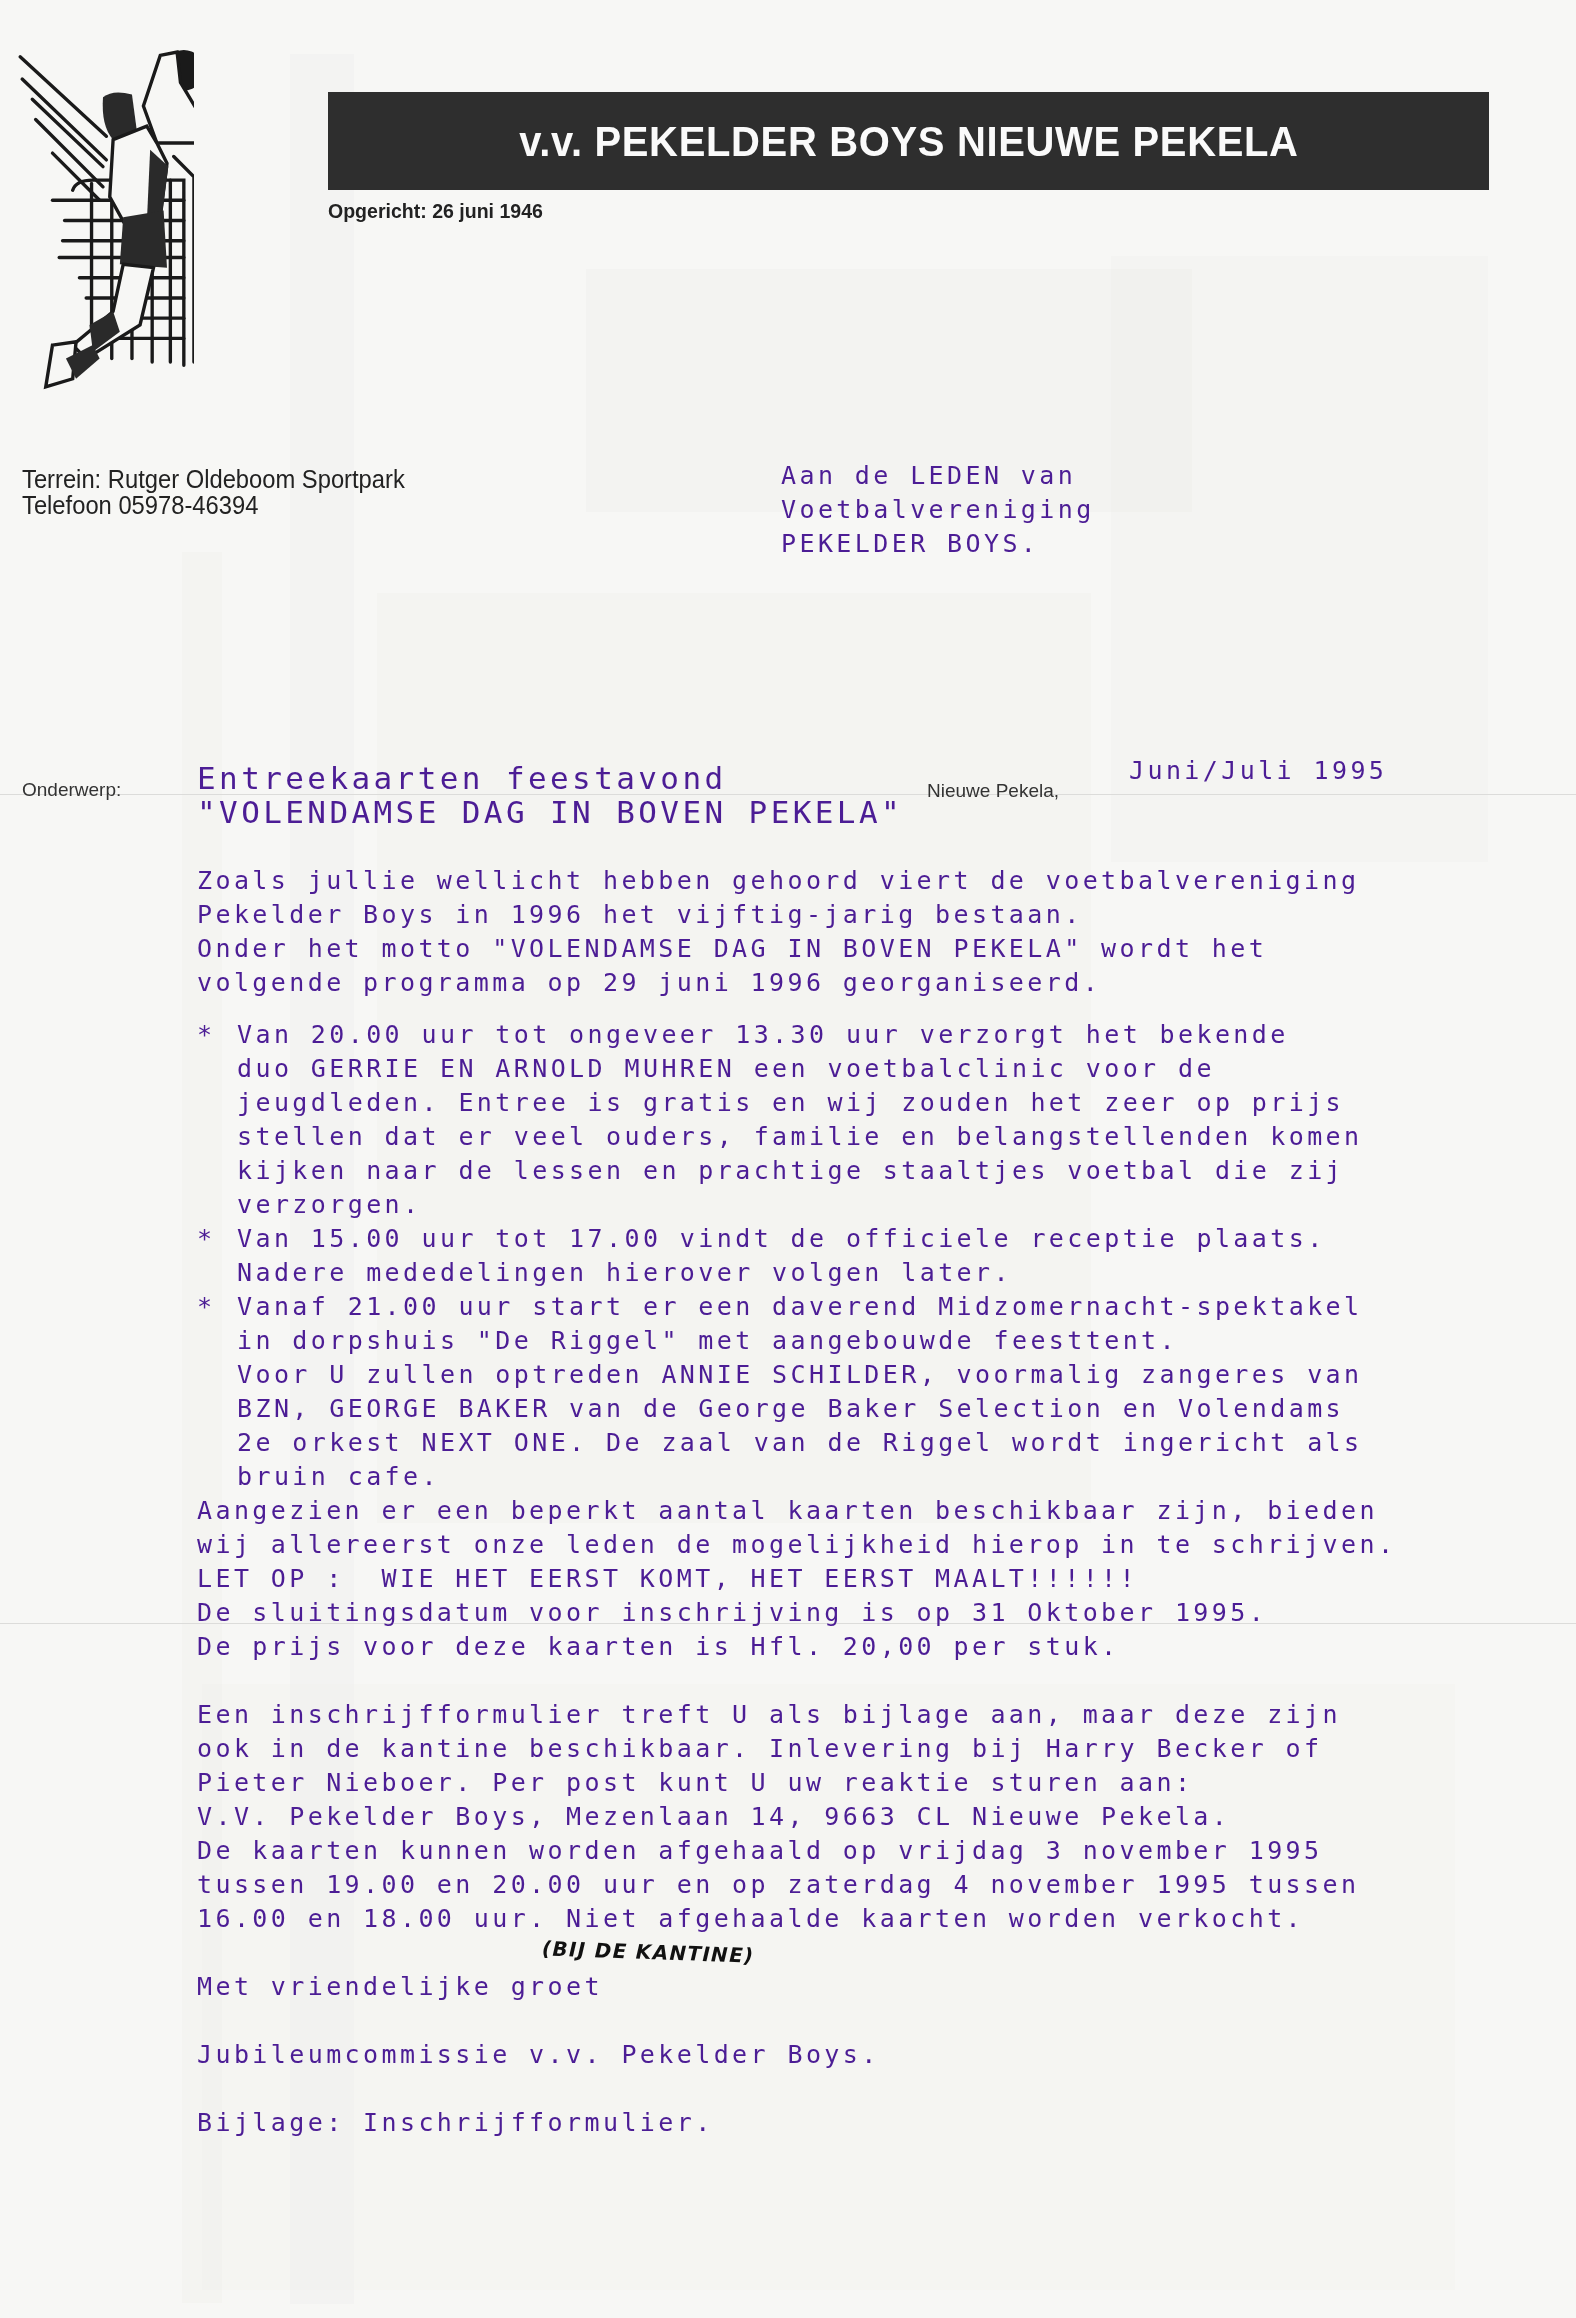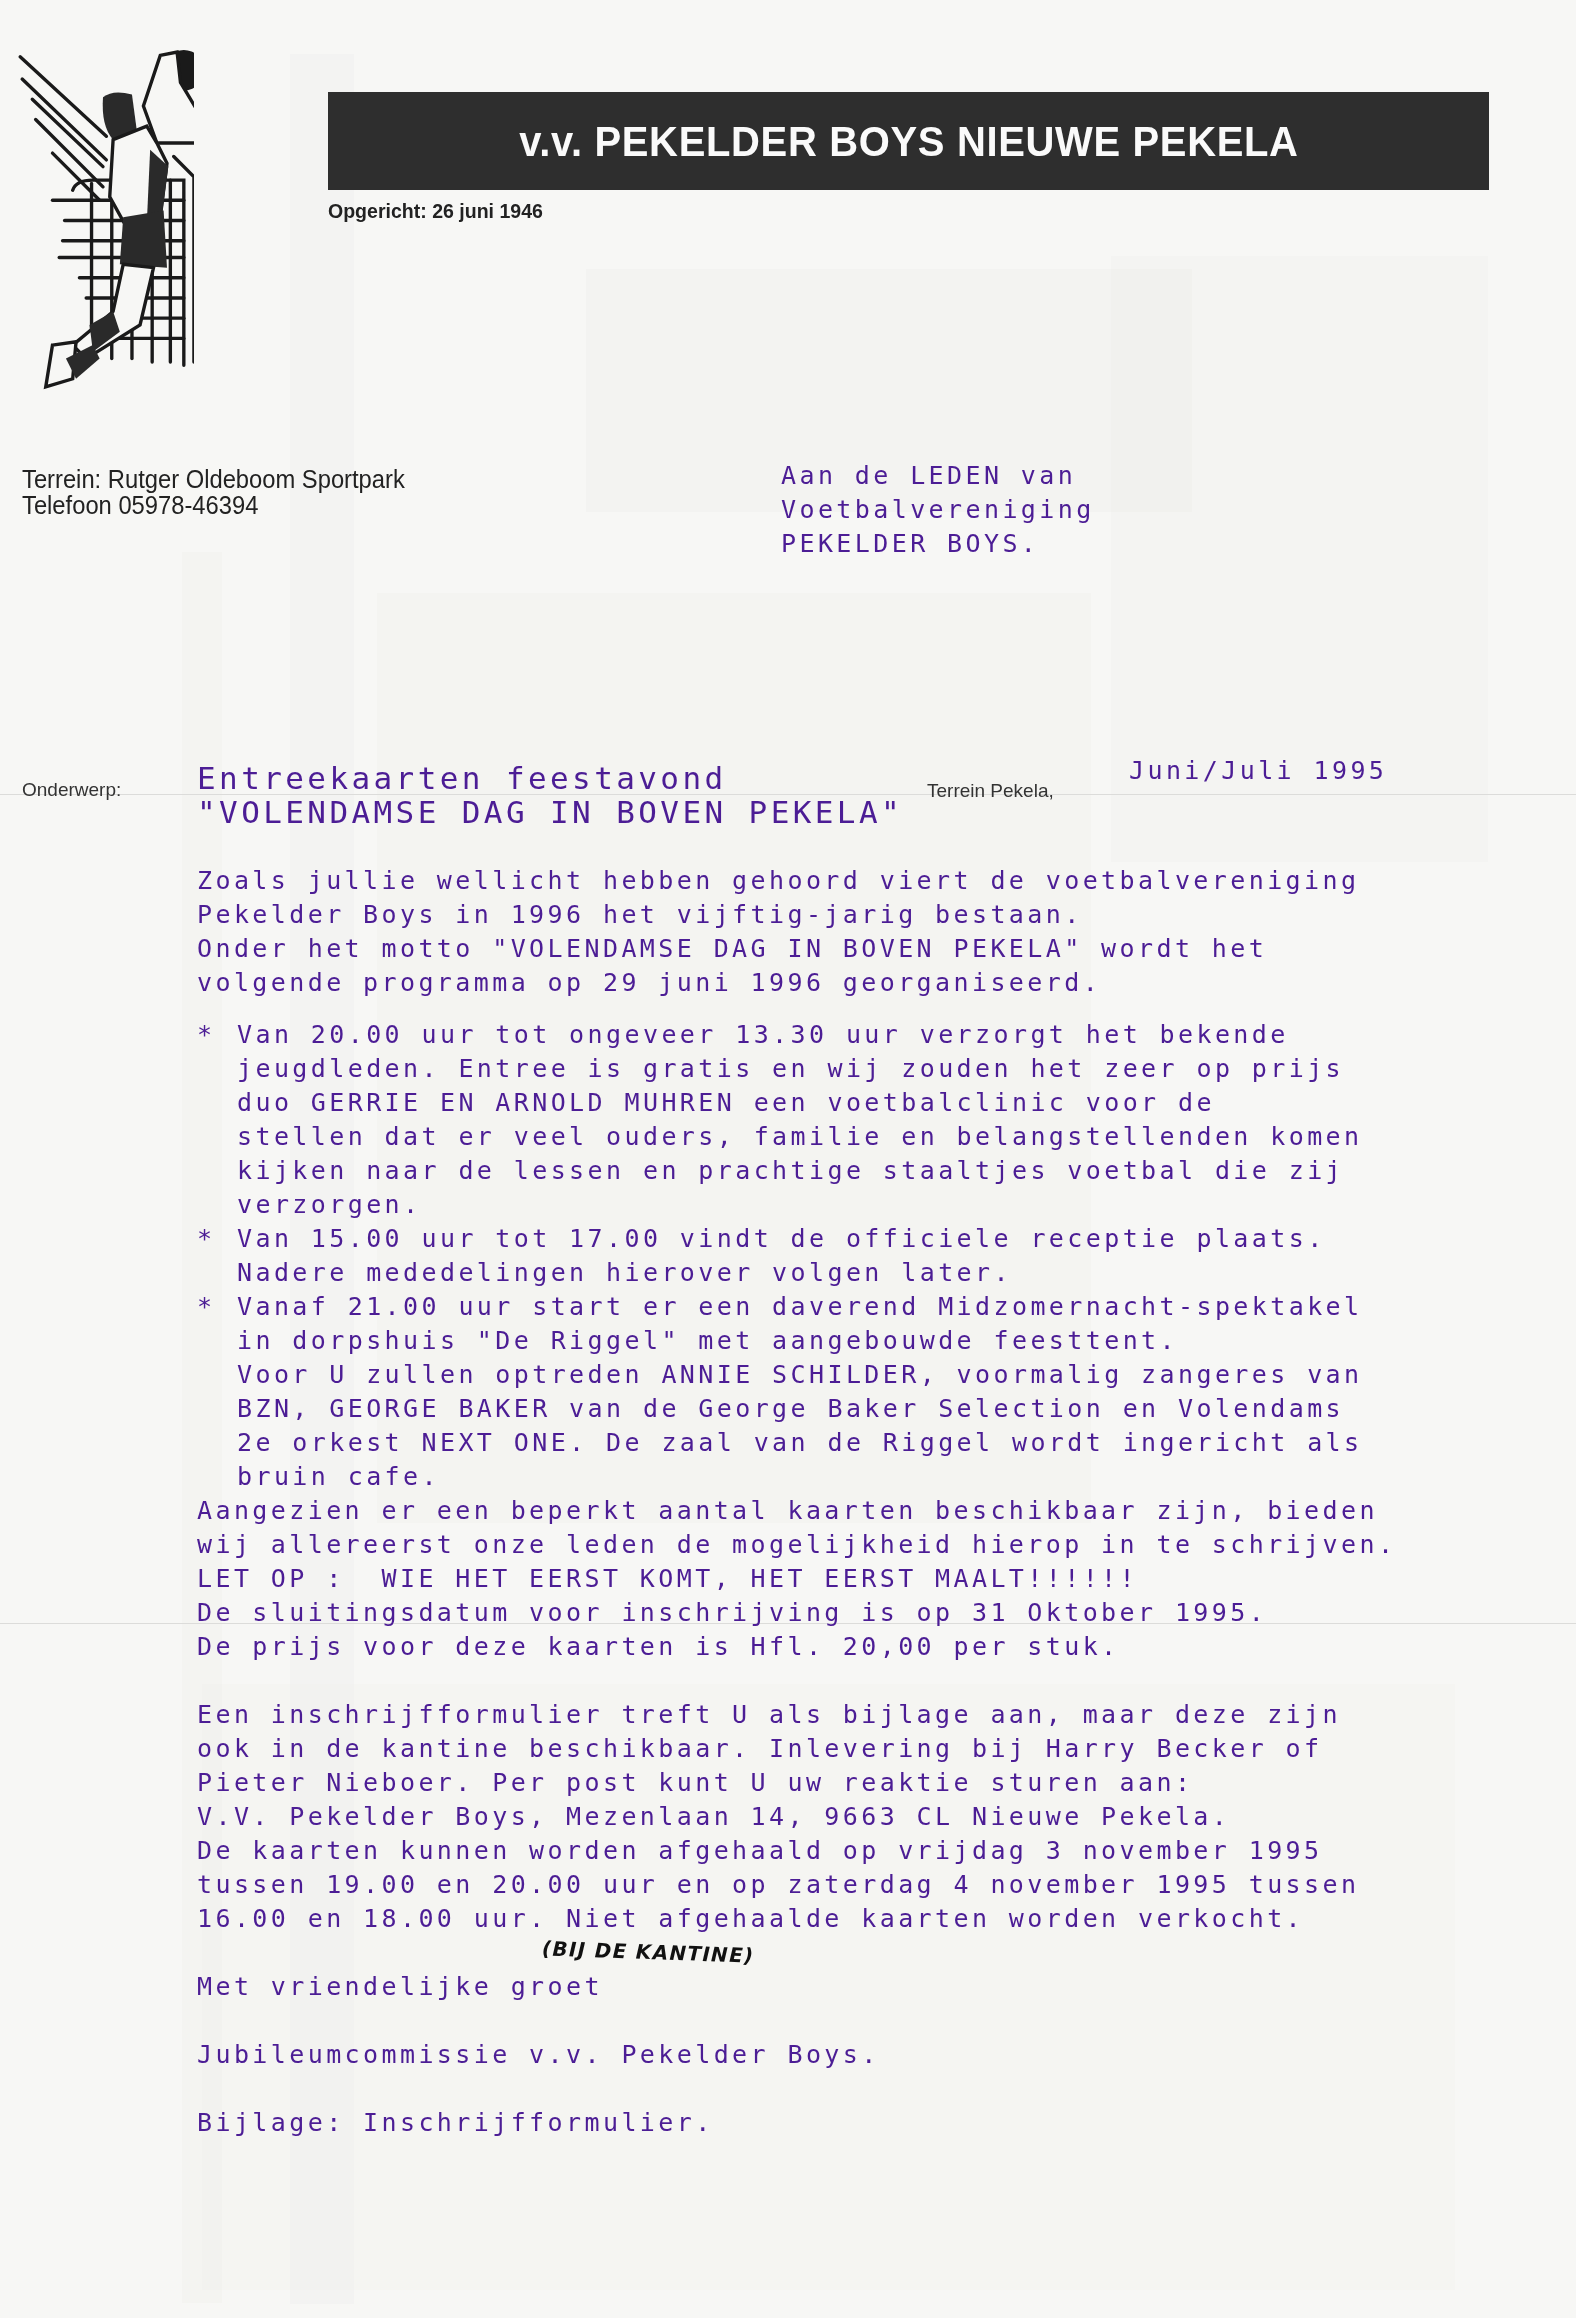--- a/index.html
+++ b/index.html
@@ -112,34 +112,34 @@
   <div class="line">Aan de LEDEN van</div>
   <div class="line">Voetbalvereniging</div>
   <div class="line">PEKELDER BOYS.</div>
 </div>
 
 <div class="label-sans" style="left:22px;top:779px;">Onderwerp:</div>
 <div class="subject mono">
   <div class="line">Entreekaarten feestavond</div>
   <div class="line">"VOLENDAMSE DAG IN BOVEN PEKELA"</div>
 </div>
-<div class="label-sans" style="left:927px;top:780px;">Terrein Pekela,</div>
+<div class="label-sans" style="left:927px;top:780px;">Nieuwe Pekela,</div>
 <div class="date mono">Juni/Juli 1995</div>
 
 <div class="body mono">
   <div class="line">Zoals jullie wellicht hebben gehoord viert de voetbalvereniging</div>
   <div class="line">Pekelder Boys in 1996 het vijftig-jarig bestaan.</div>
   <div class="line">Onder het motto "VOLENDAMSE DAG IN BOVEN PEKELA" wordt het</div>
   <div class="line">volgende programma op 29 juni 1996 georganiseerd.</div>
   <div class="gap-half"></div>
 
   <div>
     <div class="bullet-line"><span class="star">*</span><span>Van 20.00 uur tot ongeveer 13.30 uur verzorgt het bekende</span></div>
+    <div class="line indent">duo GERRIE EN ARNOLD MUHREN een voetbalclinic voor de</div>
     <div class="line indent">jeugdleden. Entree is gratis en wij zouden het zeer op prijs</div>
-    <div class="line indent">duo GERRIE EN ARNOLD MUHREN een voetbalclinic voor de</div>
     <div class="line indent">stellen dat er veel ouders, familie en belangstellenden komen</div>
     <div class="line indent">kijken naar de lessen en prachtige staaltjes voetbal die zij</div>
     <div class="line indent">verzorgen.</div>
   </div>
   <div>
     <div class="bullet-line"><span class="star">*</span><span>Van 15.00 uur tot 17.00 vindt de officiele receptie plaats.</span></div>
     <div class="line indent">Nadere mededelingen hierover volgen later.</div>
   </div>
   <div>
     <div class="bullet-line"><span class="star">*</span><span>Vanaf 21.00 uur start er een daverend Midzomernacht-spektakel</span></div>

